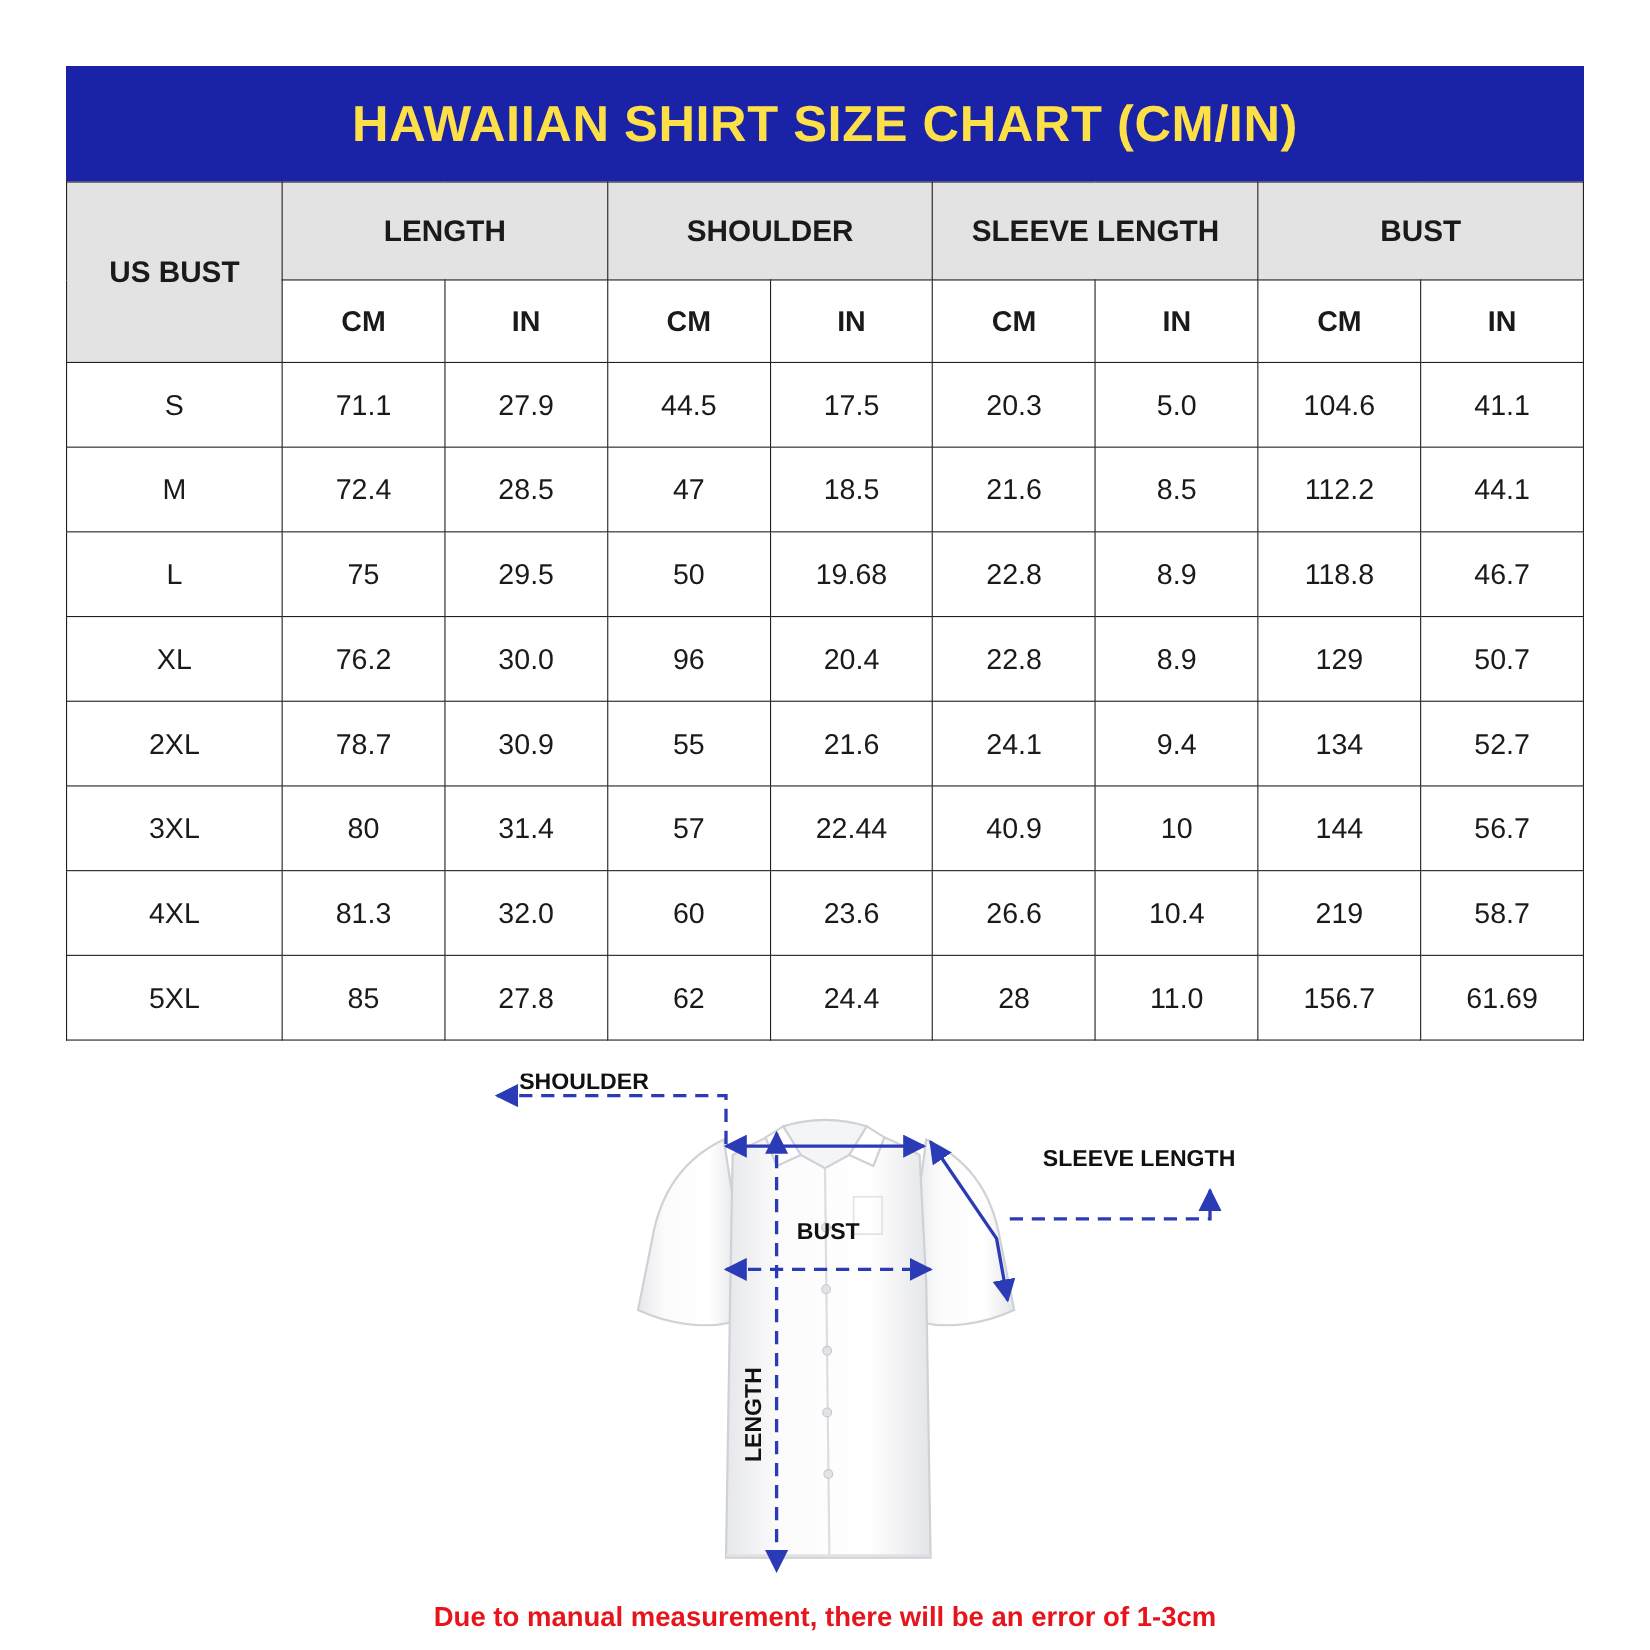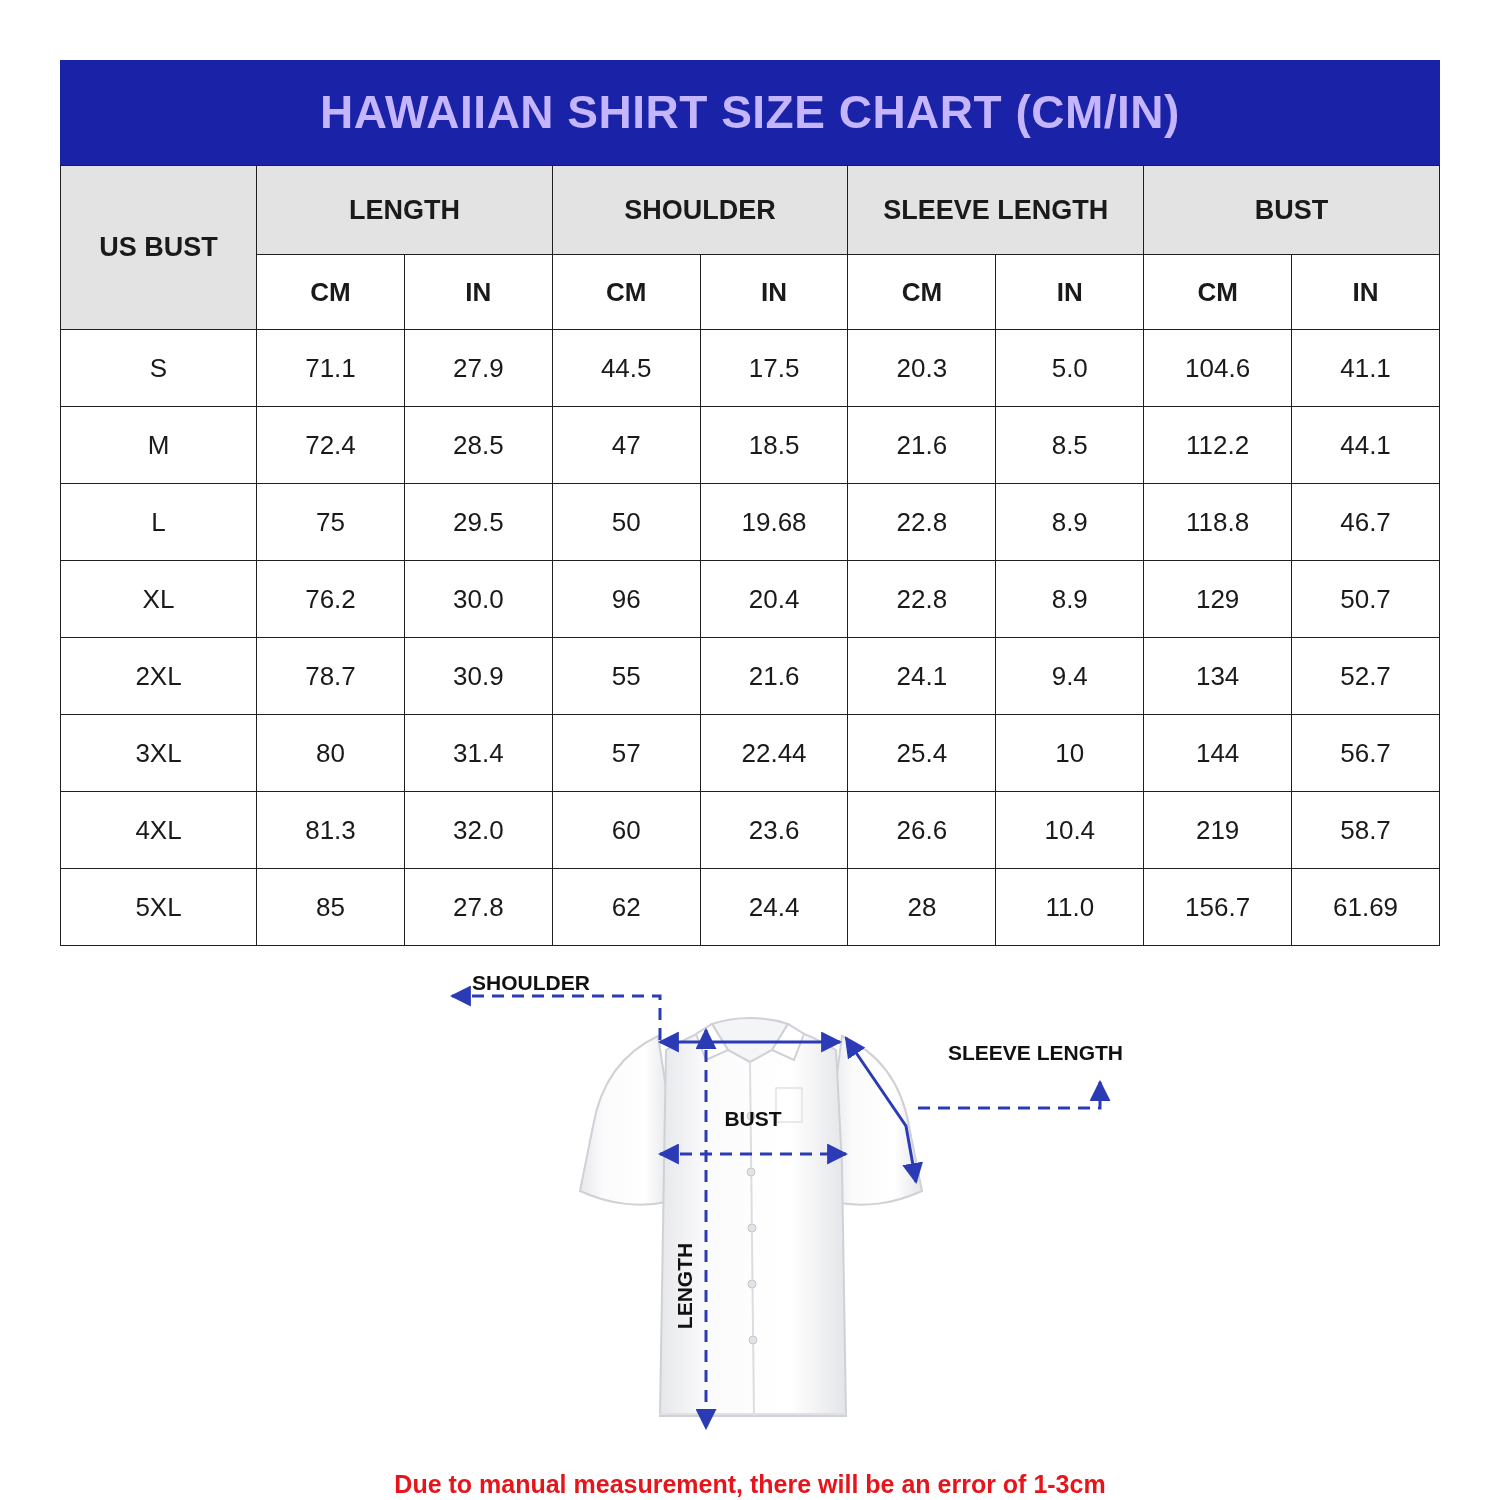--- a/index.html
+++ b/index.html
@@ -16,21 +16,21 @@
   .page {
     position: relative;
     width: 1500px;
     height: 1500px;
     box-sizing: border-box;
     padding: 60px 60px 0 60px;
   }
   
   .chart-title {
     background: #1a22a8;
-    color: #c4b5fd;
+    color: #fde047;
     text-align: center;
     font-size: 46px;
     font-weight: bold;
     letter-spacing: 0.5px;
     padding: 28px 0 30px 0;
     line-height: 1;
     border: 1px solid #1a22a8;
     border-bottom: none;
   }
   table.size-table {
@@ -84,21 +84,20 @@
     font-family: "Liberation Sans", sans-serif;
     font-size: 21px;
     font-weight: bold;
     fill: #111111;
   }
   .note {
     text-align: center;
     color: #e8141b;
     font-weight: bold;
     font-size: 25px;
-    margin-top: 14px;
   }
 </style>
 </head>
 <body>
 
 <div class="page">
 
   <div class="chart-title">HAWAIIAN SHIRT SIZE CHART (CM/IN)</div>
 
   <table class="size-table">
@@ -176,21 +175,21 @@
         <td>9.4</td>
         <td>134</td>
         <td>52.7</td>
       </tr>
       <tr>
         <td>3XL</td>
         <td>80</td>
         <td>31.4</td>
         <td>57</td>
         <td>22.44</td>
-        <td>25.4</td>
+        <td>40.9</td>
         <td>10</td>
         <td>144</td>
         <td>56.7</td>
       </tr>
       <tr>
         <td>4XL</td>
         <td>81.3</td>
         <td>32.0</td>
         <td>60</td>
         <td>23.6</td>

